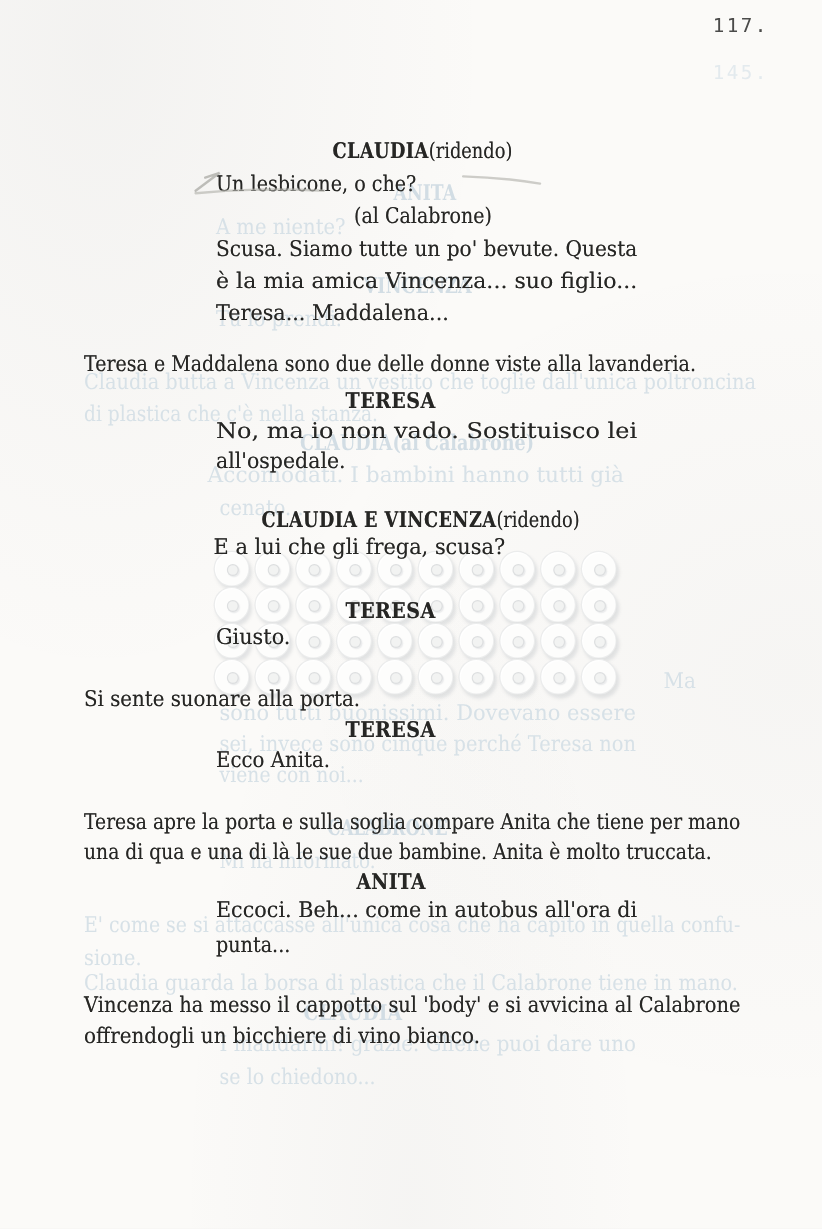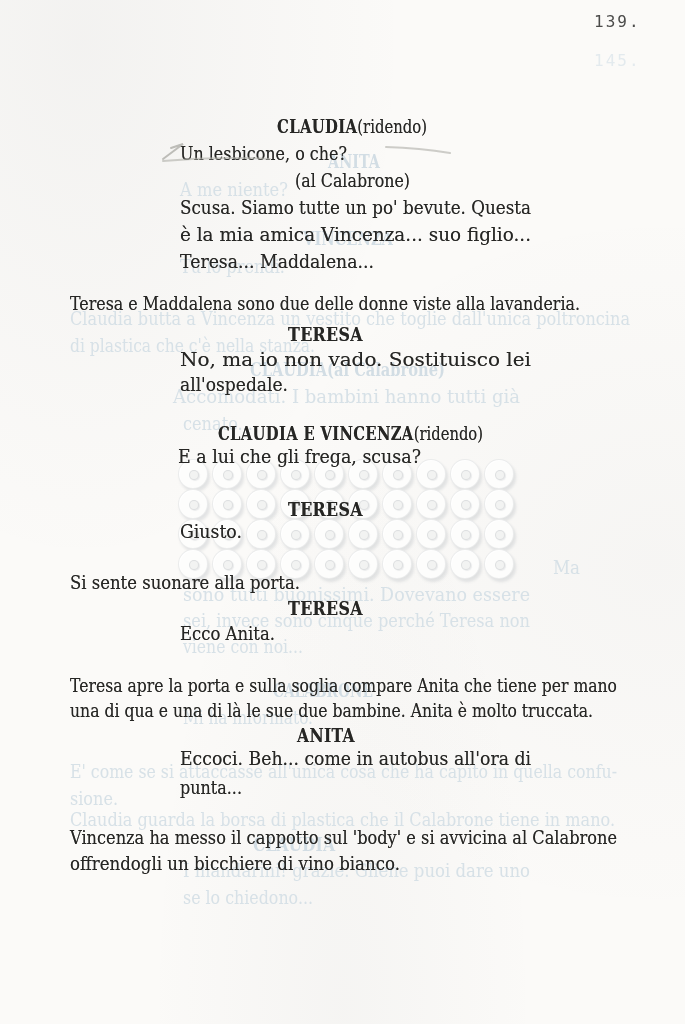--- a/index.html
+++ b/index.html
@@ -122,21 +122,21 @@
       <div class="ring" style="left: 246px; top: 549px;"></div>
       <div class="ring" style="left: 280px; top: 549px;"></div>
       <div class="ring" style="left: 314px; top: 549px;"></div>
       <div class="ring" style="left: 348px; top: 549px;"></div>
       <div class="ring" style="left: 382px; top: 549px;"></div>
       <div class="ring" style="left: 416px; top: 549px;"></div>
       <div class="ring" style="left: 450px; top: 549px;"></div>
       <div class="ring" style="left: 484px; top: 549px;"></div>
     </div>
 
-  <div class="pageno main">139.</div>
+  <div class="pageno main">117.</div>
 
   <div id="mainlines">
       <div class="line name" style="left: 277px; top: 117px; transform: scaleX(0.8242);"><span class="nm">CLAUDIA</span><span class="pr">(ridendo)</span></div>
       <div class="line dialogue" style="left: 180px; top: 144px; transform: scaleX(0.8856);">Un lesbicone, o che?</div>
       <div class="line paren" style="left: 295px; top: 171px; transform: scaleX(0.8814);">(al Calabrone)</div>
       <div class="line dialogue" style="left: 180px; top: 198px; transform: scaleX(0.9312);">Scusa. Siamo tutte un po' bevute. Questa</div>
       <div class="line dialogue" style="left: 180px; top: 225px; transform: scaleX(1.0217);">è la mia amica Vincenza... suo figlio...</div>
       <div class="line dialogue" style="left: 180px; top: 252px; transform: scaleX(0.9594);">Teresa... Maddalena...</div>
       <div class="line action" style="left: 70px; top: 294px; transform: scaleX(0.8806);">Teresa e Maddalena sono due delle donne viste alla lavanderia.</div>
       <div class="line name" style="left: 288px; top: 325px; transform: scaleX(0.8806);"><span class="nm">TERESA</span></div>

